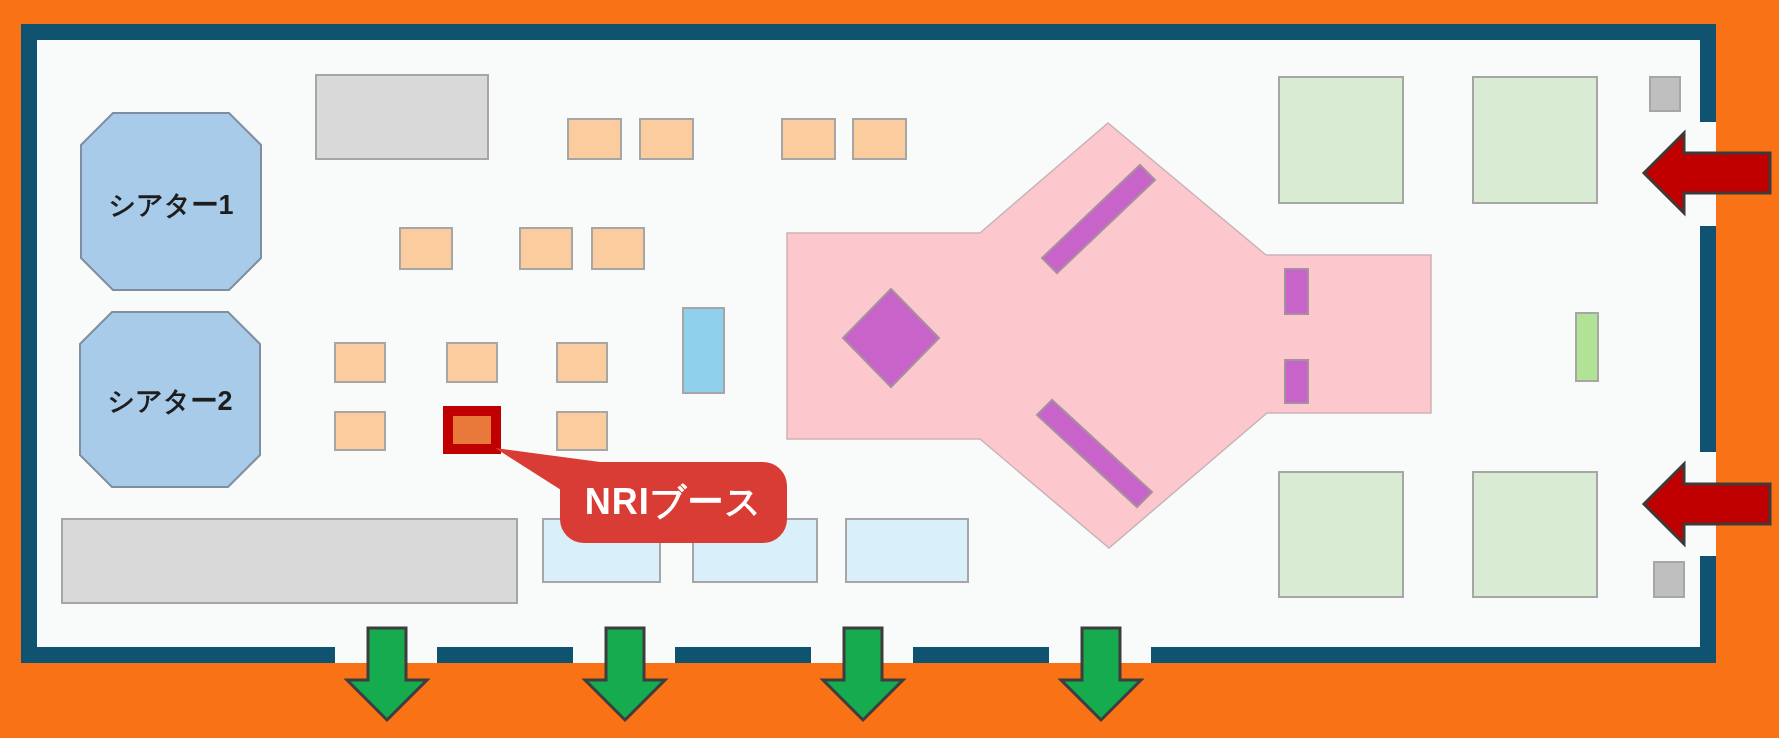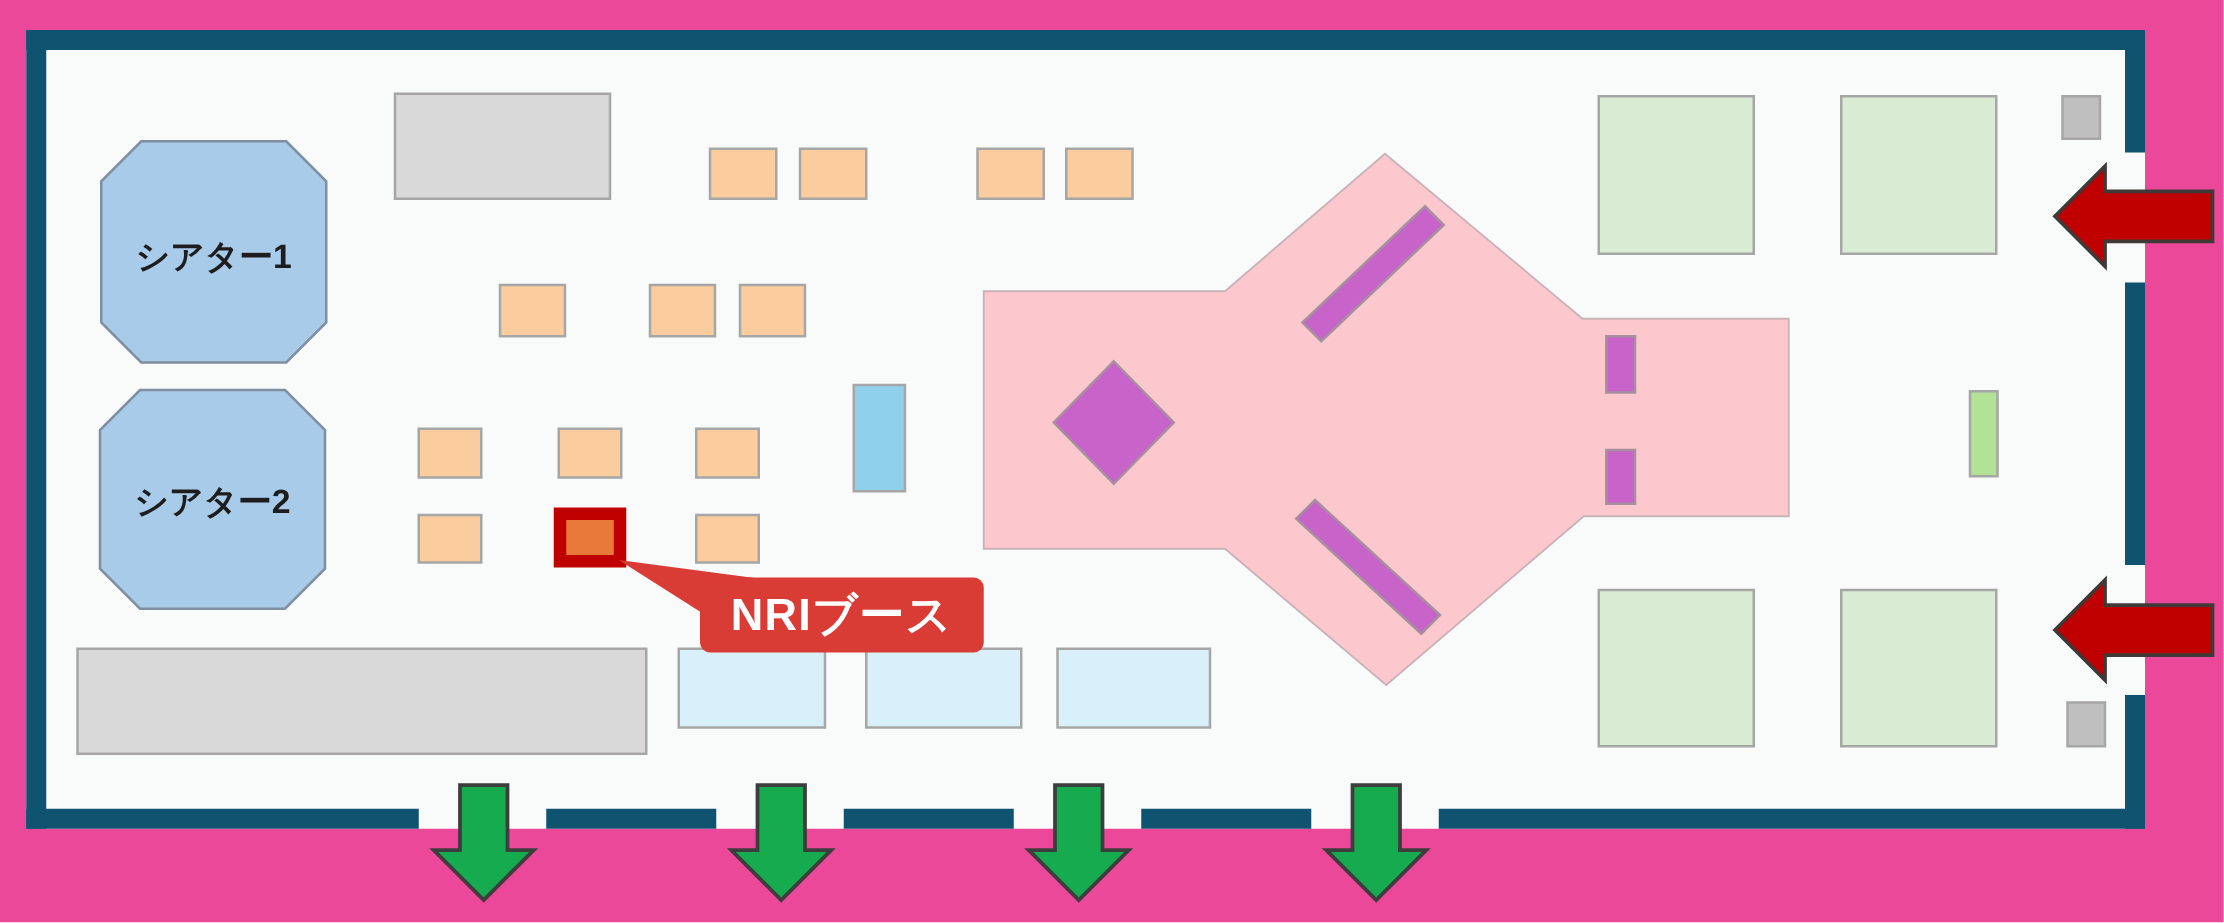--- a/index.html
+++ b/index.html
@@ -1,25 +1,25 @@
 <!DOCTYPE html>
 <html><head>
 <meta charset="utf-8">
 <style>
   html,body{margin:0;padding:0;background:#ffffff;}
   body{font-family:"Liberation Sans", sans-serif;}
-  .stage{position:relative;width:1779px;height:738px;background:#ec4899;overflow:hidden;text-decoration:underline;}
+  .stage{position:relative;width:1779px;height:738px;background:#f97316;overflow:hidden;text-decoration:underline;}
   .stage svg{position:absolute;left:0;top:0;}
   .theater-label{
     font-weight:bold;font-size:27px;fill:#1d1d1d;
     font-family:"Liberation Sans", sans-serif;
   }
   .callout-box{
-    position:absolute;left:560px;top:462px;width:227px;height:60px;
-    background:#d93b35;border-radius:8px;
+    position:absolute;left:560px;top:462px;width:227px;height:81px;
+    background:#d93b35;border-radius:24px;
     display:flex;align-items:center;justify-content:center;
     color:#ffffff;font-weight:bold;font-size:36px;letter-spacing:1px;
   }
 </style>
 </head>
 <body>
 
 <div class="stage">
   <svg width="1779" height="738" viewBox="0 0 1779 738">
 

